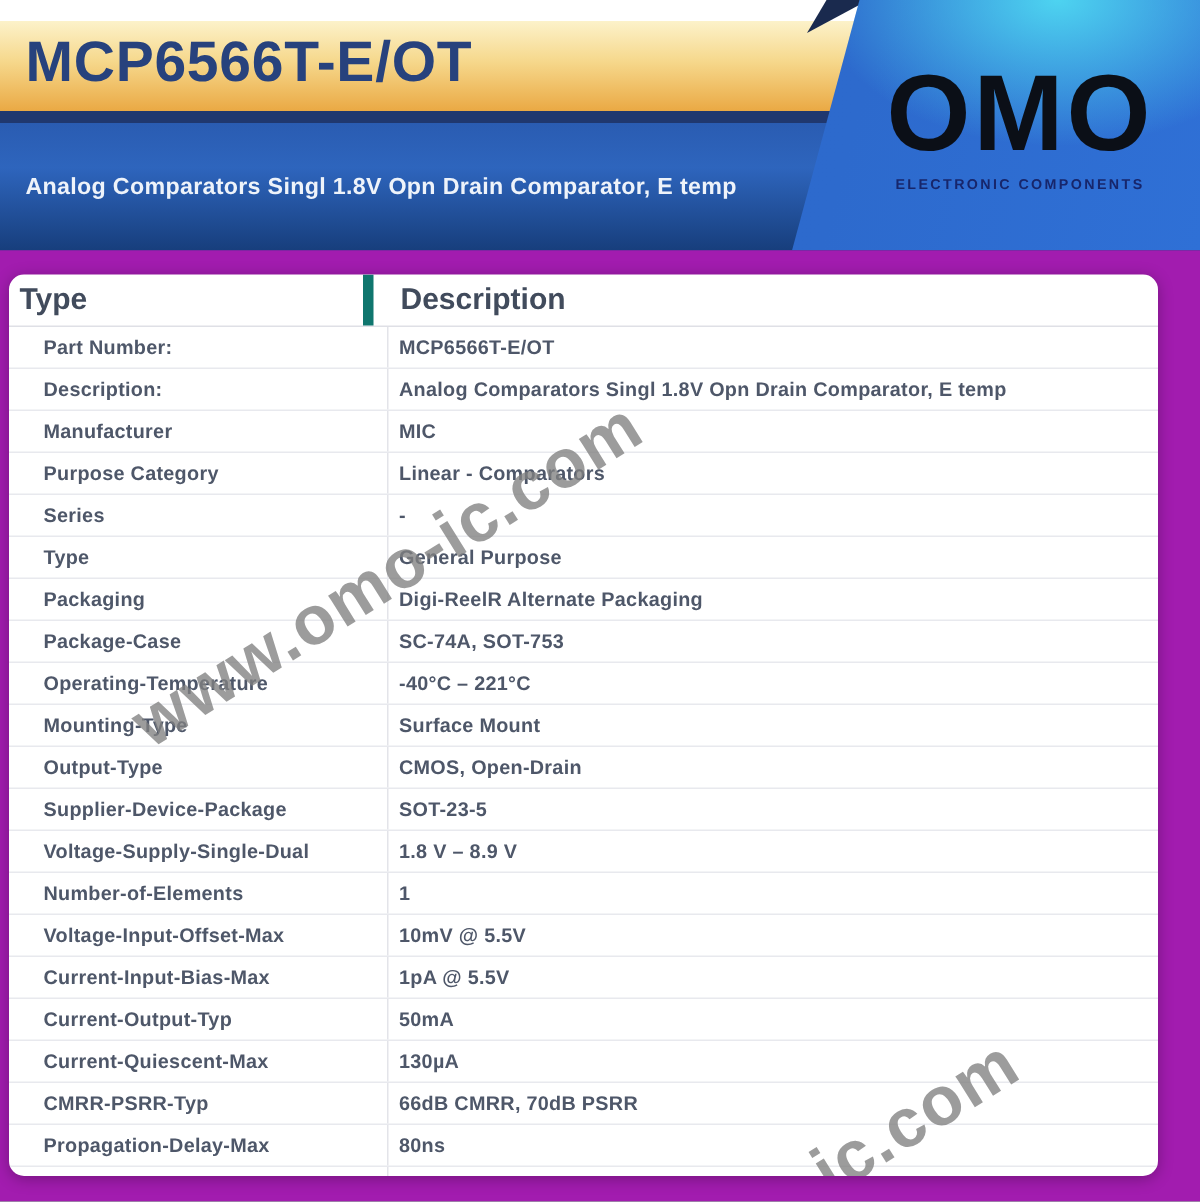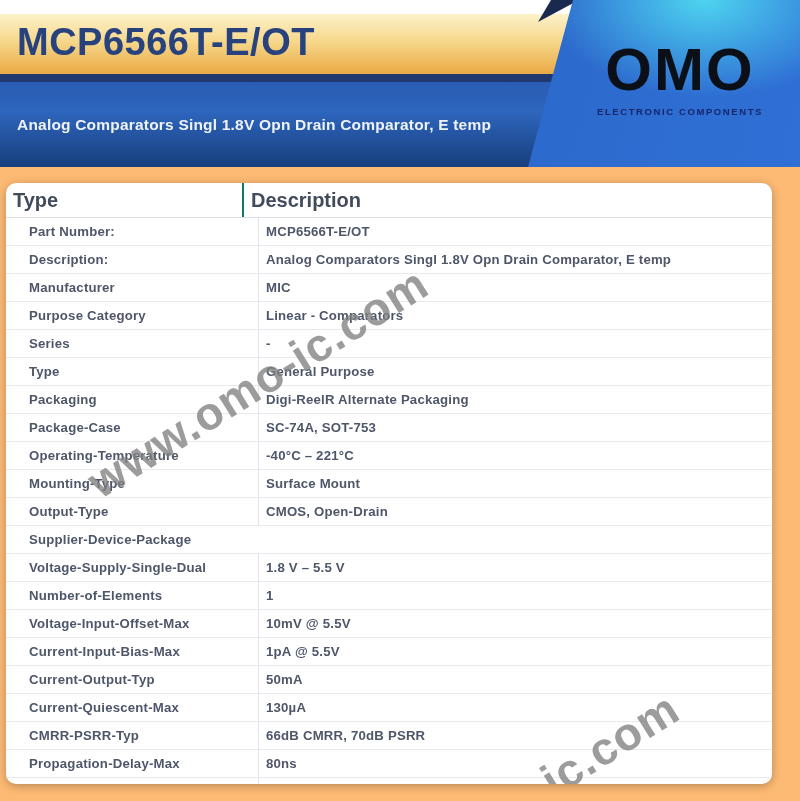--- a/index.html
+++ b/index.html
@@ -1,47 +1,47 @@
 <!DOCTYPE html>
 <html><head>
 <meta charset="utf-8">
 <style>
   html,body{margin:0;padding:0;}
   body{font-family:"Liberation Sans", sans-serif; background:#3a4150;}
-  .page{position:relative;width:800px;height:801px;background:#fdba74;overflow:hidden;text-decoration:underline;}
+  .page{position:relative;width:800px;height:801px;background:#a21caf;overflow:hidden;text-decoration:underline;}
 
   
   .header{position:absolute;left:0;top:0;width:800px;height:167px;overflow:hidden;}
   .band{position:absolute;left:0;width:800px;}
   .band-white{top:0;height:14px;background:#ffffff;}
   .band-gold{top:14px;height:60px;background:linear-gradient(180deg,#fcf2ca 0%,#f6d88c 45%,#eaa944 100%);}
   .band-navy{top:74px;height:8px;background:#20386f;}
   .band-blue{top:82px;height:85px;background:linear-gradient(180deg,#2a5cb2 0%,#2e65bd 35%,#173e7c 100%);}
   .part-title{position:absolute;left:17px;top:50%;transform:translateY(-54%);margin:0;
     font-size:38px;font-weight:700;letter-spacing:.5px;color:#27427d;}
   .subtitle{position:absolute;left:17px;top:50%;transform:translateY(-50%);margin:0;
     font-size:15.5px;font-weight:700;letter-spacing:.2px;color:#eef3fa;}
   .corner-tri{position:absolute;left:535px;top:0;width:48px;height:24px;background:#1a2a4e;
     clip-path:polygon(16px 0,44px 0,3px 22px);}
   .logo-panel{position:absolute;left:0;top:0;width:800px;height:167px;
     clip-path:polygon(573px 0,800px 0,800px 167px,528px 167px);
     background:
       radial-gradient(ellipse 210px 130px at 705px 0px, rgba(79,217,242,.95), rgba(79,217,242,0) 75%),
       linear-gradient(105deg,#1c4896 0%,#2c68cb 20%,#2d6acd 70%,#2f70d6 100%);}
   .logo{position:absolute;left:585px;top:40px;width:190px;text-align:center;}
-  .logo-text{font-size:60px;line-height:1;font-weight:700;letter-spacing:2px;color:#0b0f17;}
+  .logo-text{font-size:72px;line-height:1;font-weight:700;letter-spacing:2px;color:#0b0f17;}
   .logo-tag{margin-top:6px;font-size:9.5px;font-weight:700;letter-spacing:1.6px;color:#17266b;white-space:nowrap;}
 
   
   .card{position:absolute;left:6px;top:183px;width:766px;height:601px;background:#ffffff;
     border-radius:10px;overflow:hidden;box-shadow:0 2px 10px rgba(0,0,0,.28);}
   .thead{display:flex;height:34px;border-bottom:1px solid #dfe0e6;}
   .th{display:flex;align-items:center;font-size:20px;font-weight:700;color:#414b5c;}
   .th-left{width:229px;padding-left:7px;}
-  .th-right{flex:1;border-left:2px solid #0f766e;padding-left:7px;}
+  .th-right{flex:1;border-left:7px solid #0f766e;padding-left:18px;}
   .row{display:flex;height:27px;border-bottom:1px solid #e8e9ee;}
   .row:last-child{border-bottom:none;}
   .cell{display:flex;align-items:center;font-size:13.2px;font-weight:700;letter-spacing:.2px;color:#4e5769;}
   .cell-label{width:229px;padding-left:23px;}
   .cell-value{flex:1;border-left:1px solid #e3e4e9;padding-left:7px;}
 
   
   .wm{position:absolute;white-space:nowrap;font-size:46px;font-weight:700;letter-spacing:1px;
     color:rgba(128,128,128,.78);transform:rotate(-32deg);transform-origin:0 50%;pointer-events:none;}
   .wm1{left:86px;top:276px;}
@@ -115,24 +115,25 @@
         <div class="row">
           <div class="cell cell-label">Mounting-Type</div>
           <div class="cell cell-value">Surface Mount</div>
         </div>
         <div class="row">
           <div class="cell cell-label">Output-Type</div>
           <div class="cell cell-value">CMOS, Open-Drain</div>
         </div>
         <div class="row">
           <div class="cell cell-label">Supplier-Device-Package</div>
+          <div class="cell cell-value">SOT-23-5</div>
         </div>
         <div class="row">
           <div class="cell cell-label">Voltage-Supply-Single-Dual</div>
-          <div class="cell cell-value">1.8 V – 5.5 V</div>
+          <div class="cell cell-value">1.8 V – 8.9 V</div>
         </div>
         <div class="row">
           <div class="cell cell-label">Number-of-Elements</div>
           <div class="cell cell-value">1</div>
         </div>
         <div class="row">
           <div class="cell cell-label">Voltage-Input-Offset-Max</div>
           <div class="cell cell-value">10mV @ 5.5V</div>
         </div>
         <div class="row">

